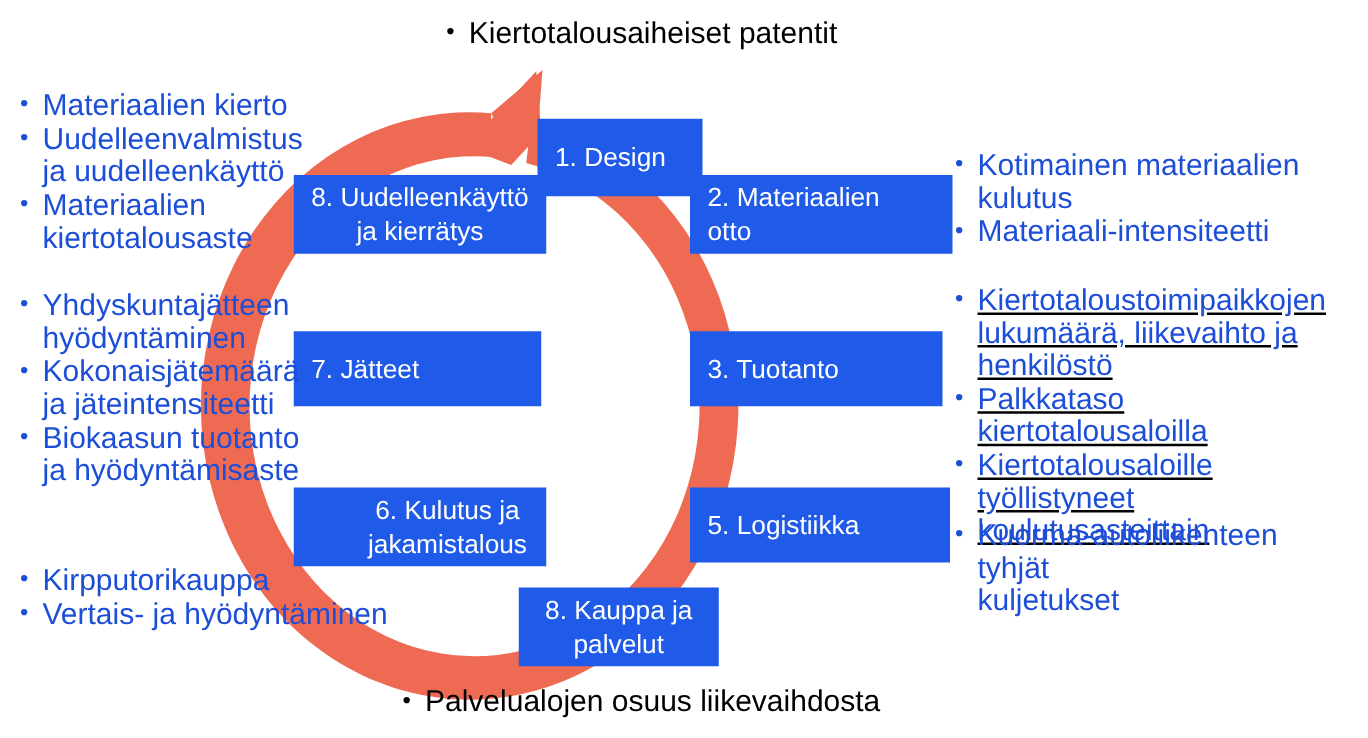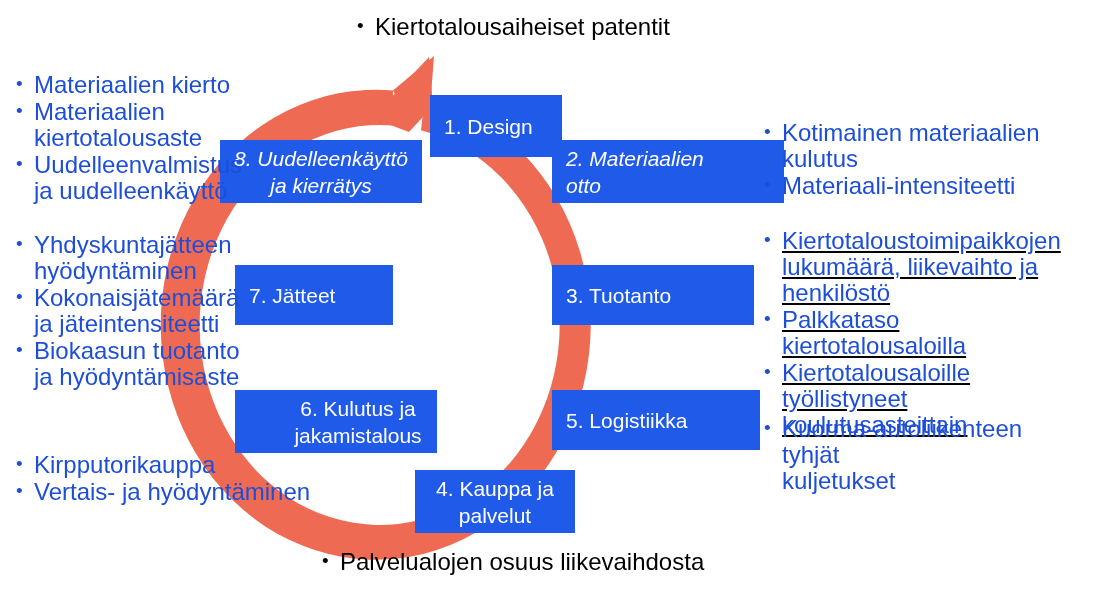--- a/index.html
+++ b/index.html
@@ -46,27 +46,27 @@
     flex-direction:column;
     justify-content:center;
     box-sizing:border-box;
     white-space:pre-line;
   }
   .sbox.left-al{align-items:flex-start;padding-left:14px;text-align:left;}
   .sbox.cent{align-items:center;text-align:center;}
 
   
   #box1{left:430px;top:55px;width:132px;height:62px;margin-top:40px;}
-  #box2{left:552px;top:140px;width:232px;height:63px;font-style:italic;}
+  #box2{left:552px;top:140px;width:210px;height:63px;}
   #box3{left:552px;top:265px;width:202px;height:60px;}
   #box4{left:552px;top:390px;width:208px;height:60px;}
   #box5{left:415px;top:470px;width:160px;height:63px;}
   #box6{left:235px;top:390px;width:202px;height:63px;padding-left:44px;}
-  #box7{left:235px;top:265px;width:158px;height:60px;}
-  #box8{left:220px;top:140px;width:202px;height:63px;font-style:italic;}
+  #box7{left:235px;top:265px;width:198px;height:60px;}
+  #box8{left:235px;top:140px;width:202px;height:63px;}
 
   
   .caption{
     position:absolute;
     color:#000;
     font-size:24px;
     line-height:26px;
     padding-left:20px;
   }
   .caption::before{
@@ -106,37 +106,37 @@
 
   <div class="sbox left-al" id="box1">1. Design</div>
 
   <div class="sbox left-al" id="box2">2. Materiaalien
 otto</div>
 
   <div class="sbox left-al" id="box3">3. Tuotanto</div>
 
   <div class="sbox left-al" id="box4">5. Logistiikka</div>
 
-  <div class="sbox cent" id="box5">4. Kauppa ja
+  <div class="sbox cent" id="box5">8. Kauppa ja
 palvelut</div>
 
   <div class="sbox cent" id="box6">6. Kulutus  ja
 jakamistalous</div>
 
   <div class="sbox left-al" id="box7">7. Jätteet</div>
 
   <div class="sbox cent" id="box8">8. Uudelleenkäyttö
 ja kierrätys</div>
 
   <div class="bullets" id="bl-1">
     <ul>
       <li>Materiaalien kierto</li>
-      <li>Materiaalien kiertotalousaste</li>
       <li>Uudelleenvalmistus
 ja uudelleenkäyttö</li>
+      <li>Materiaalien kiertotalousaste</li>
     </ul>
   </div>
 
   <div class="bullets" id="bl-2">
     <ul>
       <li>Yhdyskuntajätteen
 hyödyntäminen</li>
       <li>Kokonaisjätemäärä
 ja jäteintensiteetti</li>
       <li>Biokaasun tuotanto

